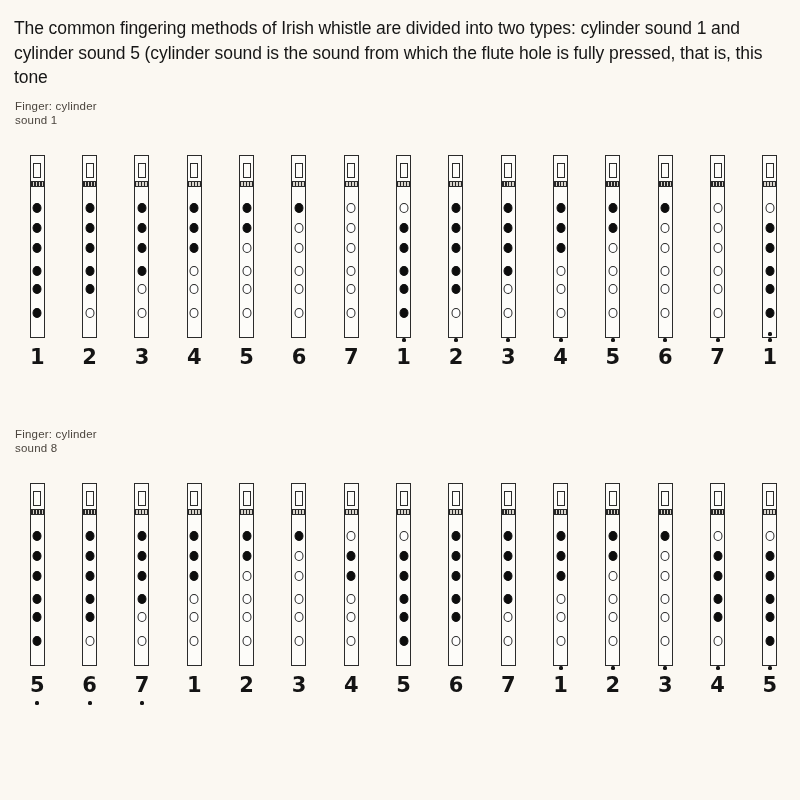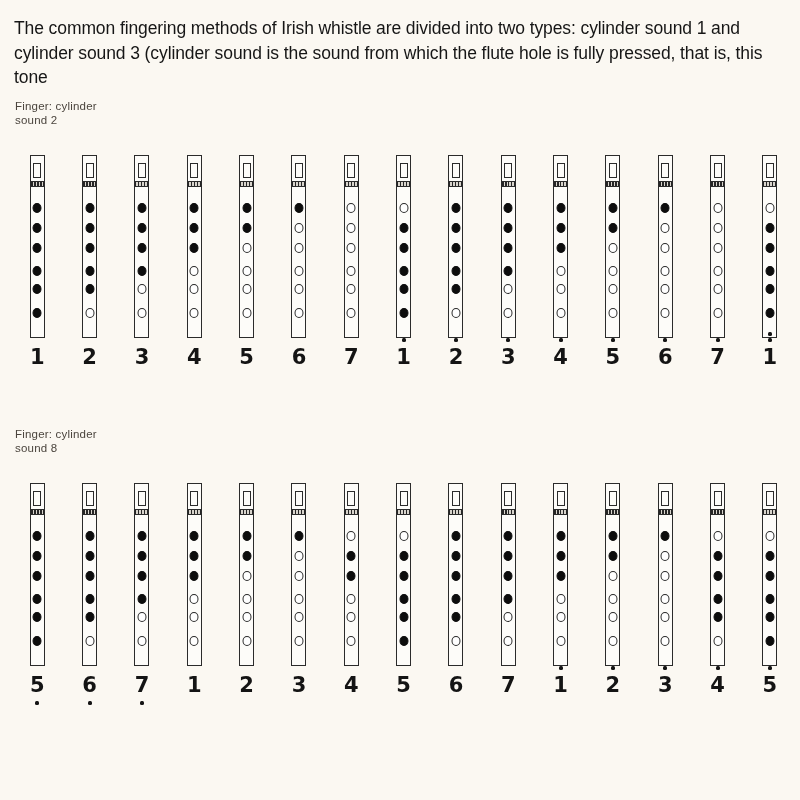--- a/index.html
+++ b/index.html
@@ -58,25 +58,25 @@
   }
   .odot.a1 { top:-7px; }
   .odot.a2 { top:-13px; }
   .odot.b1 { bottom:-8px; }
 </style>
 </head>
 <body>
 
 <div class="page">
 
-  <p class="title">The common fingering methods of Irish whistle are divided into two types: cylinder sound 1 and cylinder sound 3 (cylinder sound is the sound from which the flute hole is fully pressed, that is, this tone</p>
+  <p class="title">The common fingering methods of Irish whistle are divided into two types: cylinder sound 1 and cylinder sound 5 (cylinder sound is the sound from which the flute hole is fully pressed, that is, this tone</p>
 
   <div class="section-label" style="top:100px">
     <div>Finger: cylinder</div>
-    <div>sound 2</div>
+    <div>sound 1</div>
   </div>
 
   <div class="strip" id="strip-0" style="top:155px">
       <div class="whistle" style="left: 29.8px;">
         <div class="wbody">
           <div class="wwindow"></div>
           <div class="wband"></div>
           <div class="hole filled" style="top: 47px;"></div>
           <div class="hole filled" style="top: 67px;"></div>
           <div class="hole filled" style="top: 87px;"></div>

